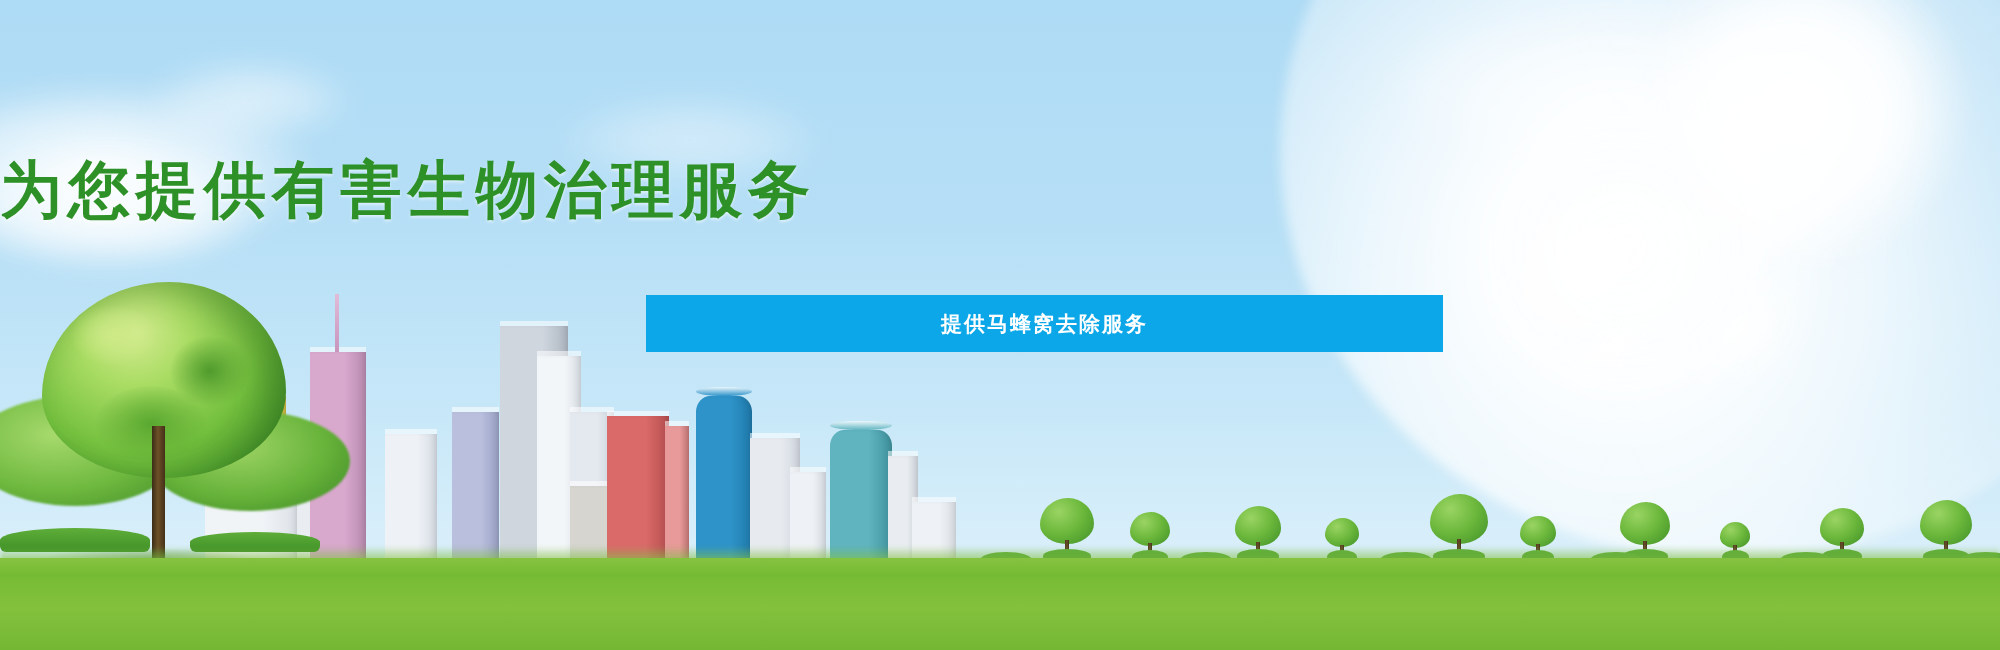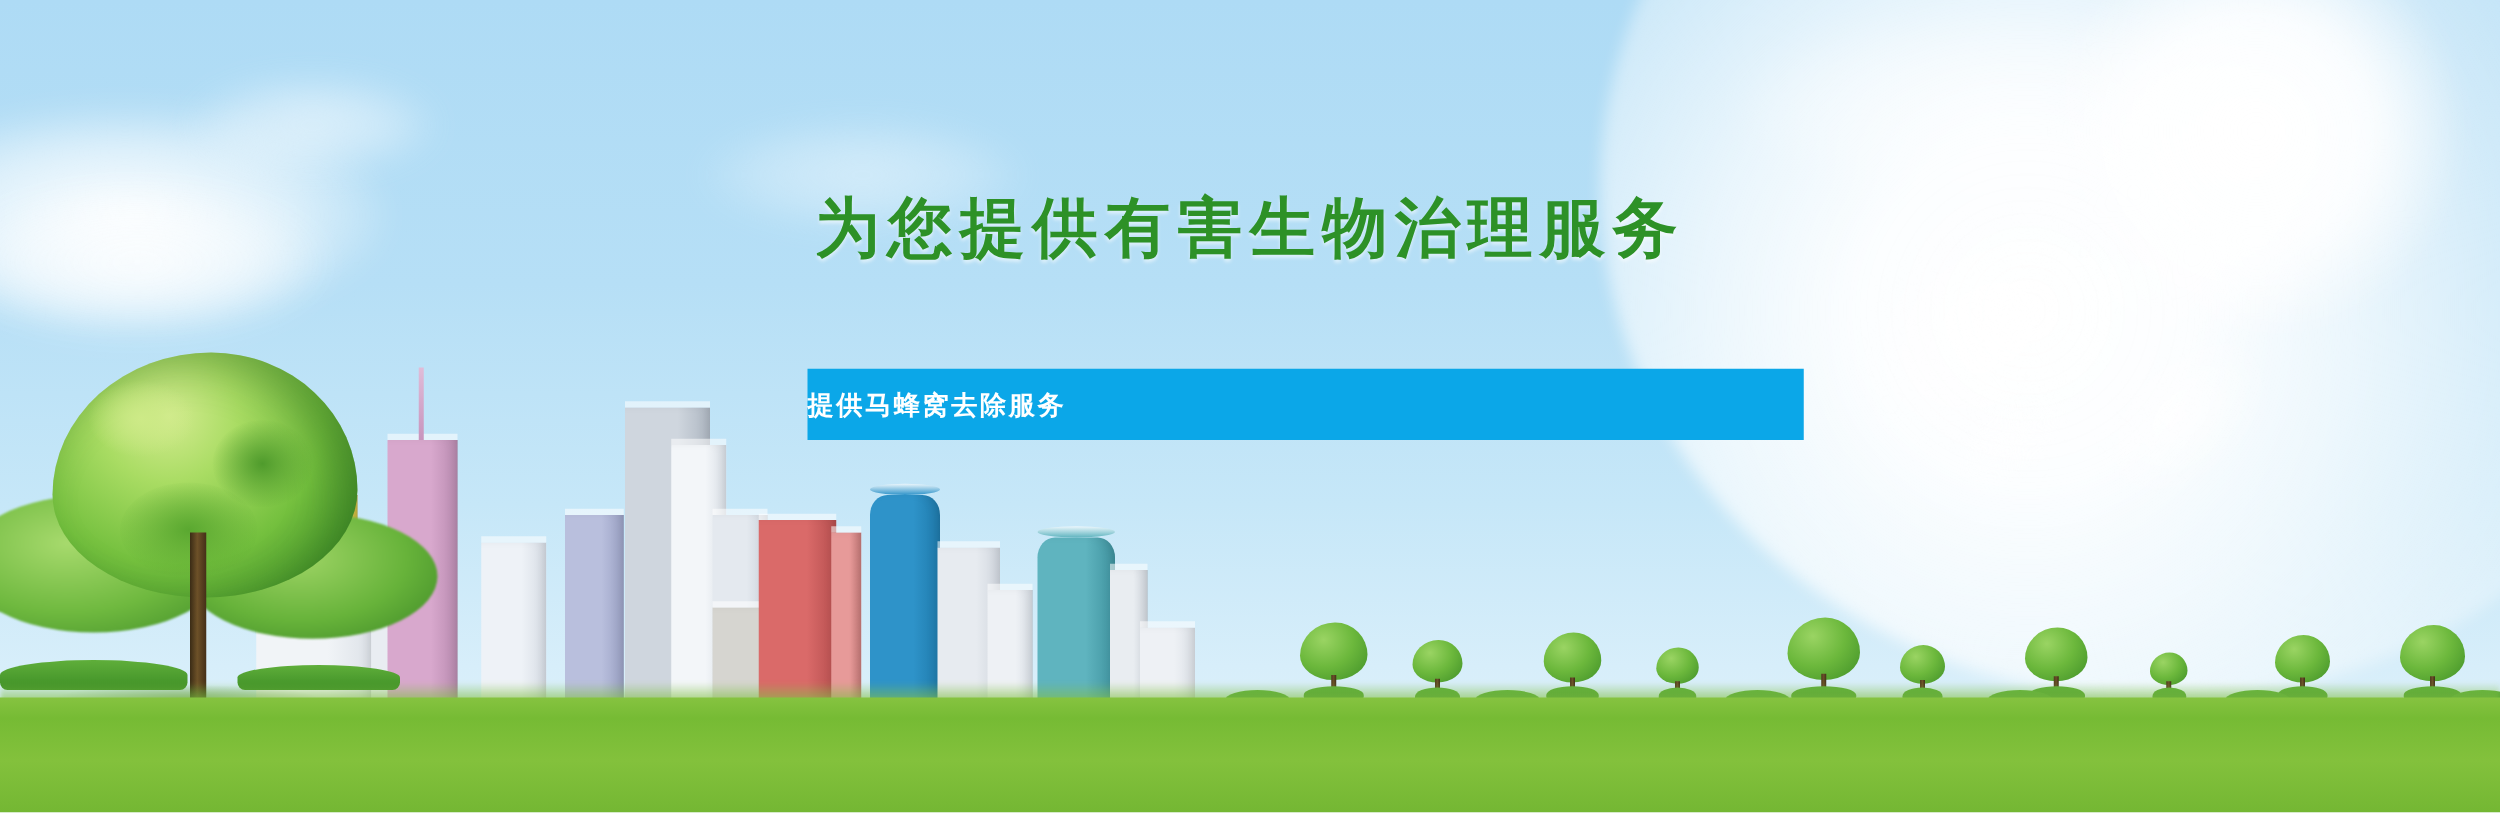--- a/index.html
+++ b/index.html
@@ -108,38 +108,38 @@
     position:absolute;
     border-radius: 52% 48% 50% 50% / 58% 56% 44% 42%;
   }
   .trunk { position:absolute; background: linear-gradient(to right,#4e3a1e,#6b4f28,#3f2e18); }
 
   
   .headline {
     position: absolute;
     left: 0; right: 0;
     top: 148px;
-    text-align: center;
-    font-size: 52px;
+    text-align: left;
+    font-size: 62px;
     font-weight: 700;
     letter-spacing: 6px;
     color: #2d9127;
     text-shadow: 0 2px 3px rgba(255,255,255,0.55);
     white-space: nowrap;
   }
   .ribbon {
     position: absolute;
     left: 646px;
     top: 295px;
     width: 797px;
     height: 57px;
     background: #0ba7e8;
     display: flex;
     align-items: center;
-    justify-content: flex-start;
+    justify-content: center;
   }
   .ribbon-text {
     color: #ffffff;
     font-size: 21px;
     font-weight: 700;
     letter-spacing: 2px;
     white-space: nowrap;
   }
   .tagline {
     position: absolute;

